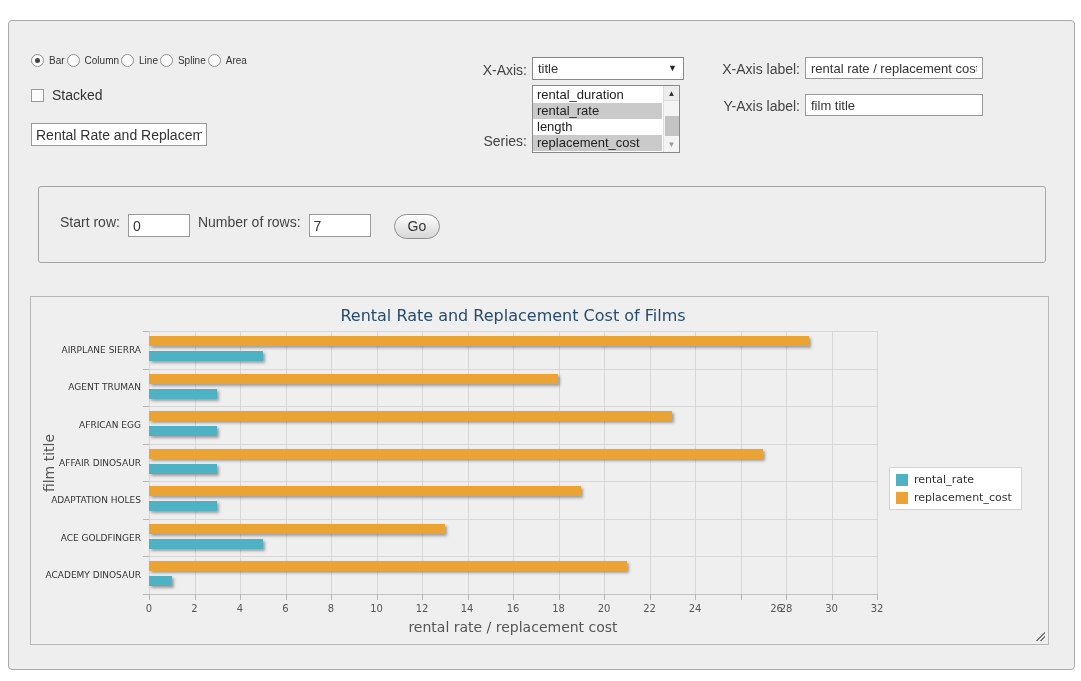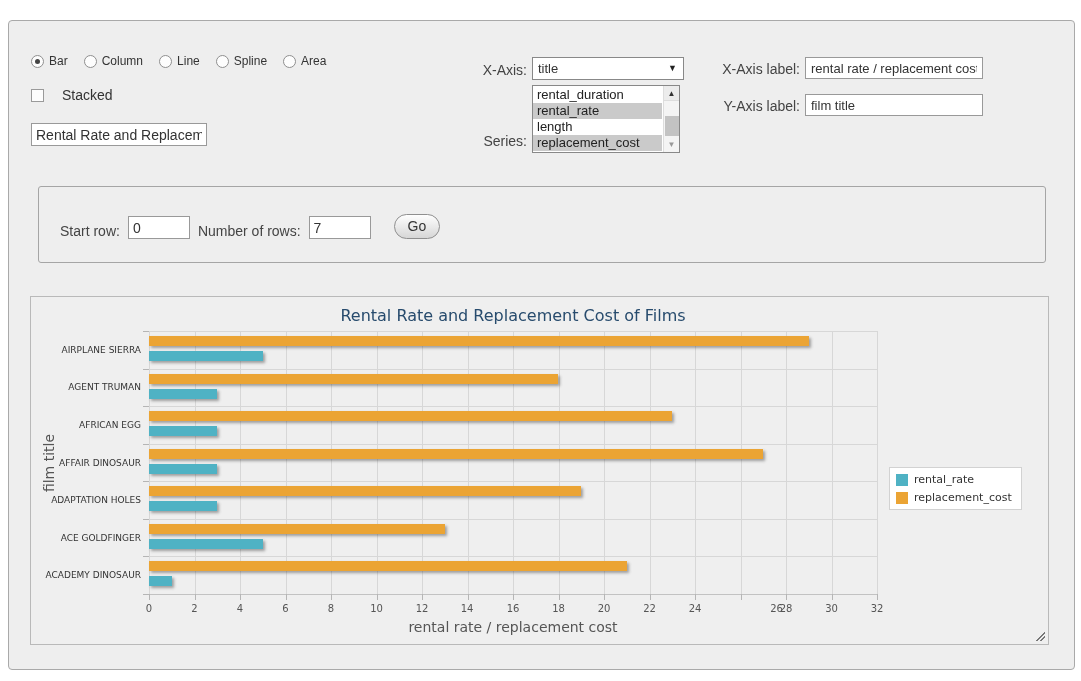--- a/index.html
+++ b/index.html
@@ -3,25 +3,25 @@
 <meta charset="utf-8">
 <style>
   * { box-sizing: border-box; margin: 0; padding: 0; }
   html,body { width:1081px; height:681px; background:#fff; font-family:"Liberation Sans",sans-serif; position:relative; overflow:hidden; }
 
   
   .fieldset { position:absolute; left:8px; top:20px; width:1067px; height:650px; background:#eeeeee; border:1px solid #a9a9a9; border-radius:4px; }
   .legend-tab { position:absolute; left:20px; top:-16px; background:#fff; border:1px solid #a0a0a0; border-radius:3px; padding:5px 15px 6px; font-size:14px; font-weight:bold; color:#333; box-shadow:2px 3px 4px rgba(0,0,0,0.35); }
 
   
-  .chart-type-group { position:absolute; left:22px; top:33px; display:flex; gap:16px; align-items:center; font-size:12px; color:#333; }
+  .chart-type-group { position:absolute; left:22px; top:33px; display:flex; gap:2px; align-items:center; font-size:10px; color:#333; }
   .radio-item { display:inline-flex; align-items:center; gap:5px; cursor:default; }
   .radio { width:13px; height:13px; border:1px solid #8f8f8f; border-radius:50%; background:#fdfdfd; position:relative; }
   .radio.checked::after { content:""; position:absolute; left:3px; top:3px; width:5px; height:5px; border-radius:50%; background:#444; }
-  .stacked-row { position:absolute; left:22px; top:66px; display:inline-flex; align-items:center; gap:18px; font-size:14px; color:#333; }
+  .stacked-row { position:absolute; left:22px; top:66px; display:inline-flex; align-items:center; gap:8px; font-size:14px; color:#333; }
   .checkbox { width:13px; height:13px; border:1px solid #9a9a9a; background:#fdfdfd; }
   .title-input { position:absolute; left:22px; top:102px; width:176px; height:23px; border:1px solid #999; background:#fff; font-family:"Liberation Sans",sans-serif; font-size:14px; color:#333; padding:1px 4px; }
 
   
   .form-label { position:absolute; font-size:14px; color:#444; text-align:right; }
   .lbl-xaxis   { left:418px; top:41px;  width:100px; }
   .lbl-series  { left:418px; top:112px; width:100px; }
   .lbl-xlabel  { left:680px; top:40px;  width:111px; }
   .lbl-ylabel  { left:680px; top:77px;  width:111px; }
 
@@ -36,21 +36,21 @@
   .sb-up { height:15px; background:#ececec; border-bottom:1px solid #ddd; text-align:center; font-size:8px; color:#333; line-height:15px; }
   .sb-thumb { position:absolute; left:1px; top:30px; width:14px; height:20px; background:#c3c3c3; }
   .sb-down { position:absolute; bottom:1px; width:100%; text-align:center; font-size:8px; color:#999; line-height:12px; }
 
   .text-field { position:absolute; background:#fff; border:1px solid #999; font-family:"Liberation Sans",sans-serif; font-size:13px; color:#333; padding:1px 5px; }
   .xlabel-input { left:796px; top:36px; width:178px; height:22px; }
   .ylabel-input { left:796px; top:73px; width:178px; height:22px; }
 
   
   .rows-panel { position:absolute; left:29px; top:165px; width:1008px; height:77px; border:1px solid #a5a5a5; border-radius:3px; }
-  .rows-inner { display:flex; align-items:flex-end; padding:27px 0 0 21px; gap:8px; font-size:14px; color:#444; }
+  .rows-inner { display:flex; align-items:flex-start; padding:27px 0 0 21px; gap:8px; font-size:14px; color:#444; }
   .small-input { width:62px; height:23px; background:#fff; border:1px solid #999; font-family:"Liberation Sans",sans-serif; font-size:14px; color:#333; padding:1px 4px; }
   .go-button { margin-left:15px; padding:3px 13px 4px; font-family:"Liberation Sans",sans-serif; font-size:14px; color:#333; background:linear-gradient(#fefefe,#d6d6d6); border:1px solid #8f8f8f; border-radius:13px; }
 
   
   .chart-panel { position:absolute; left:21px; top:275px; width:1019px; height:349px; background:#efefef; border:1px solid #b9b9b9; font-family:"DejaVu Sans",sans-serif; }
   .chart-title { position:absolute; left:118px; width:728px; top:9px; text-align:center; font-size:16px; color:#274b6d; }
   .plot { position:absolute; left:118px; top:34px; width:728px; height:263px; }
   .gridline-v { position:absolute; top:0; width:1px; height:100%; background:#d7d7d7; }
   .gridline-h { position:absolute; left:0; width:100%; height:1px; background:#d7d7d7; }
   .bar { position:absolute; left:0; height:10px; box-shadow:2px 2px 3px rgba(60,60,60,0.45); }

